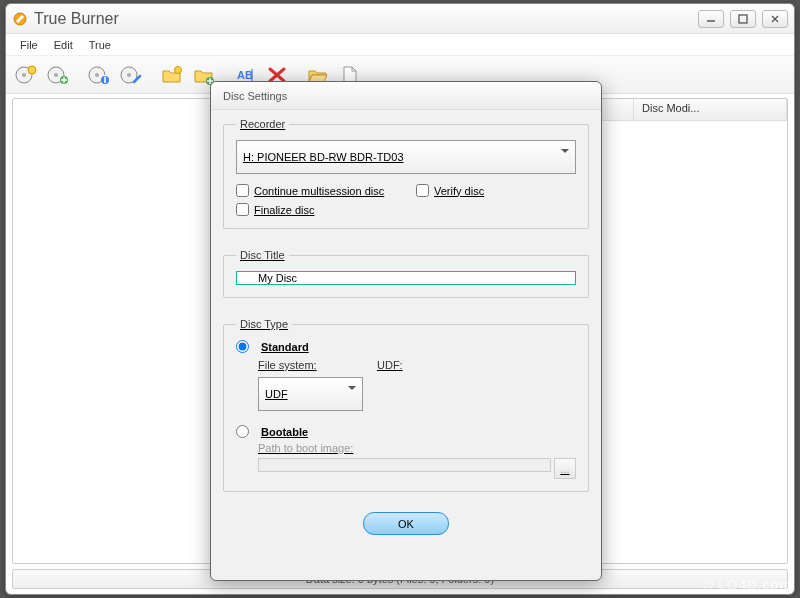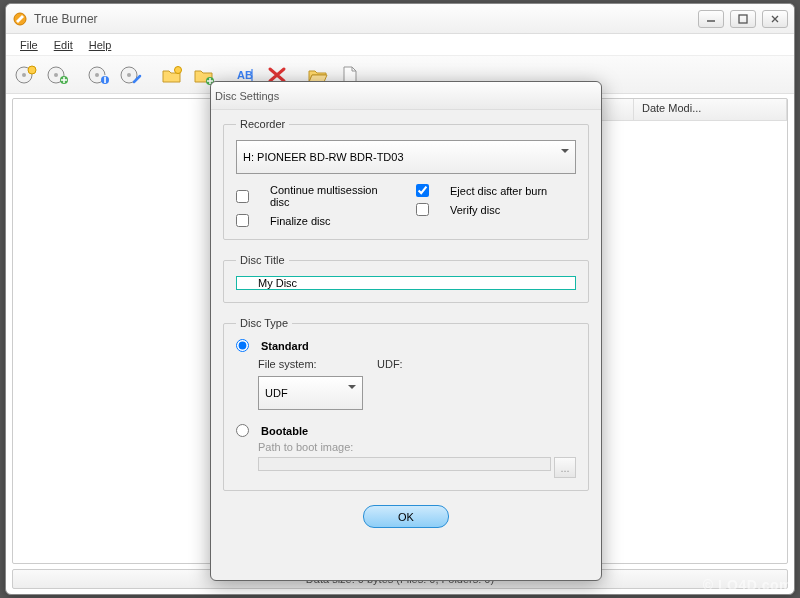--- a/index.html
+++ b/index.html
@@ -2,51 +2,51 @@
 <html><head>
 <meta charset="utf-8">
 <style>
 * { box-sizing: border-box; margin: 0; padding: 0; font-family: "Segoe UI", Tahoma, sans-serif; font-size: 11px; }
 body { background: #555; width: 800px; height: 598px; position: relative; overflow: hidden; }
 
 
 .main-window { position: absolute; left: 5px; top: 3px; width: 790px; height: 592px; background: #fff; border: 1px solid #888; border-radius: 6px; box-shadow: 0 2px 10px rgba(0,0,0,.3); }
 .titlebar { height: 30px; background: linear-gradient(#fdfdfd,#f0f0f0); border-bottom: 1px solid #ddd; border-radius: 6px 6px 0 0; display: flex; align-items: center; padding: 0 6px; }
 .titlebar .app-icon { width: 16px; height: 16px; margin-right: 6px; }
-.titlebar .title { color: #555; font-size: 12px; flex: 1; }
+.titlebar .title { color: #555; font-size: 16px; flex: 1; }
 .win-controls { display: flex; gap: 6px; }
 .win-btn { width: 26px; height: 18px; border: 1px solid #bbb; border-radius: 3px; background: linear-gradient(#fefefe,#e8e8e8); display: flex; align-items: center; justify-content: center; color: #666; cursor: pointer; }
 .win-btn svg { width: 10px; height: 10px; }
 
 .menubar { height: 22px; display: flex; align-items: center; padding: 0 6px; border-bottom: 1px solid #eee; }
-.menubar span { padding: 2px 8px; color: #333; cursor: pointer; text-decoration: underline; }
+.menubar span { padding: 2px 8px; color: #333; cursor: pointer; }
 
 .toolbar { height: 38px; padding: 3px 6px; display: flex; align-items: center; gap: 4px; background: linear-gradient(#fbfbfb,#f2f2f2); border-bottom: 1px solid #e0e0e0; }
 .tool-btn { width: 28px; height: 28px; border-radius: 3px; display: flex; align-items: center; justify-content: center; cursor: pointer; }
 .tool-btn svg { width: 22px; height: 22px; }
 .tool-sep { width: 5px; }
 
 .content { position: absolute; left: 6px; right: 6px; top: 94px; bottom: 30px; border: 1px solid #ccc; border-radius: 2px; background: #fff; }
 .tree-pane { position: absolute; left: 0; top: 0; width: 230px; bottom: 0; border-right: 1px solid #ddd; }
 .list-header { position: absolute; left: 231px; right: 0; top: 0; height: 22px; background: linear-gradient(#fafafa,#eee); display: flex; border-bottom: 1px solid #ddd; }
 .list-header .col { border-right: 1px solid #ddd; padding: 3px 8px; color: #333; }
 
 .statusbar { position: absolute; left: 6px; right: 6px; bottom: 5px; height: 20px; border: 1px solid #ccc; border-radius: 2px; background: linear-gradient(#fafafa,#eee); padding: 2px 6px; color: #555; display: flex; align-items: center; justify-content: center; }
 
 
 .dialog { position: absolute; left: 210px; top: 81px; width: 392px; height: 500px; background: #f1f1f1; border: 1px solid #666; border-radius: 6px; box-shadow: 0 4px 20px rgba(0,0,0,.35); }
-.dialog .dlg-titlebar { height: 28px; background: linear-gradient(#fdfdfd,#ebebeb); border-radius: 6px 6px 0 0; border-bottom: 1px solid #ddd; display: flex; align-items: center; padding: 0 4px; color: #555; font-size: 12px; }
+.dialog .dlg-titlebar { height: 28px; background: linear-gradient(#fdfdfd,#ebebeb); border-radius: 6px 6px 0 0; border-bottom: 1px solid #ddd; display: flex; align-items: center; padding: 0 12px; color: #555; font-size: 12px; }
 .dialog .body { padding: 8px 12px 12px 12px; }
-fieldset { border: 1px solid #ccc; border-radius: 2px; padding: 10px 12px 12px 12px; margin-bottom: 14px; background: #f1f1f1; }
+fieldset { border: 1px solid #ccc; border-radius: 2px; padding: 10px 12px 12px 12px; margin-bottom: 20px; background: #f1f1f1; text-decoration: underline; }
 fieldset legend { padding: 0 4px; color: #333; }
 .select { width: 100%; height: 33px; border: 1px solid #999; background: linear-gradient(#fff,#eee); display: flex; align-items: center; padding: 16px 6px; position: relative; cursor: pointer; color:#000; }
 .select::after { content: ""; position: absolute; right: 6px; top: 8px; border: 4px solid transparent; border-top-color: #555; }
 .chk-row { display: flex; margin-top: 10px; gap: 20px; }
 .chk-col { flex: 1; display: flex; flex-direction: column; gap: 6px; }
-.chk { display: flex; align-items: center; gap: 21px; color: #000; cursor: pointer; }
+.chk { display: flex; align-items: center; gap: 5px; color: #000; cursor: pointer; }
 .chk input { width: 13px; height: 13px; cursor: pointer; }
 .text-input { width: 100%; height: 14px; border: 1px solid #14b8a6; background: #fff; padding: 0 21px; color: #000; }
 .radio { display: flex; align-items: center; gap: 12px; cursor: pointer; }
 .radio input { width: 13px; height: 13px; cursor: pointer; }
 .radio b { font-weight: bold; color: #000; }
 .sub-row { display: flex; gap: 14px; margin: 6px 0 14px 22px; }
 .sub-col { display: flex; flex-direction: column; gap: 6px; }
 .sub-col label { color: #333; }
 .disabled { color: #999 !important; }
 .select.small { width: 105px; }
@@ -88,21 +88,21 @@
           <svg viewBox="0 0 10 10">
             <path d="M2 2 L8 8 M8 2 L2 8" stroke="#555" stroke-width="1.3"></path>
           </svg>
         </div>
     </div>
   </div>
 
   <div class="menubar">
     <span>File</span>
     <span>Edit</span>
-    <span>Help</span>
+    <span>True</span>
   </div>
 
   <div class="toolbar">
     <div class="tool-btn">
         <svg viewBox="0 0 22 22">
           <circle cx="9" cy="11" r="8" fill="#f2f2f2" stroke="#888"></circle>
           <circle cx="9" cy="11" r="2" fill="#aaa"></circle>
           <circle cx="17" cy="6" r="4" fill="#ffcf4b" stroke="#d19a00"></circle>
         </svg>
       </div>
@@ -170,21 +170,21 @@
         </svg>
       </div>
   </div>
 
   <div class="content">
     <div class="tree-pane"></div>
     <div class="list-header">
       <div class="col" style="width:200px">Name</div>
       <div class="col" style="width:95px">Size</div>
       <div class="col" style="width:95px">Type</div>
-      <div class="col" style="flex:1">Date Modi...</div>
+      <div class="col" style="flex:1">Disc Modi...</div>
     </div>
   </div>
 
   <div class="statusbar">
     <span>Data size: 0 bytes (Files: 0, Folders: 0)</span>
   </div>
 </div>
 
 <div class="dialog">
   <div class="dlg-titlebar">
@@ -202,24 +202,20 @@
           <label class="chk">
               <input type="checkbox" style="">
               <span>Continue multisession disc</span>
             </label>
           <label class="chk">
               <input type="checkbox" style="">
               <span>Finalize disc</span>
             </label>
         </div>
         <div class="chk-col">
-          <label class="chk">
-              <input type="checkbox" checked="" style="">
-              <span>Eject disc after burn</span>
-            </label>
           <label class="chk">
               <input type="checkbox" style="">
               <span>Verify disc</span>
             </label>
         </div>
       </div>
     </fieldset>
 
     <fieldset>
       <legend>Disc Title</legend>

